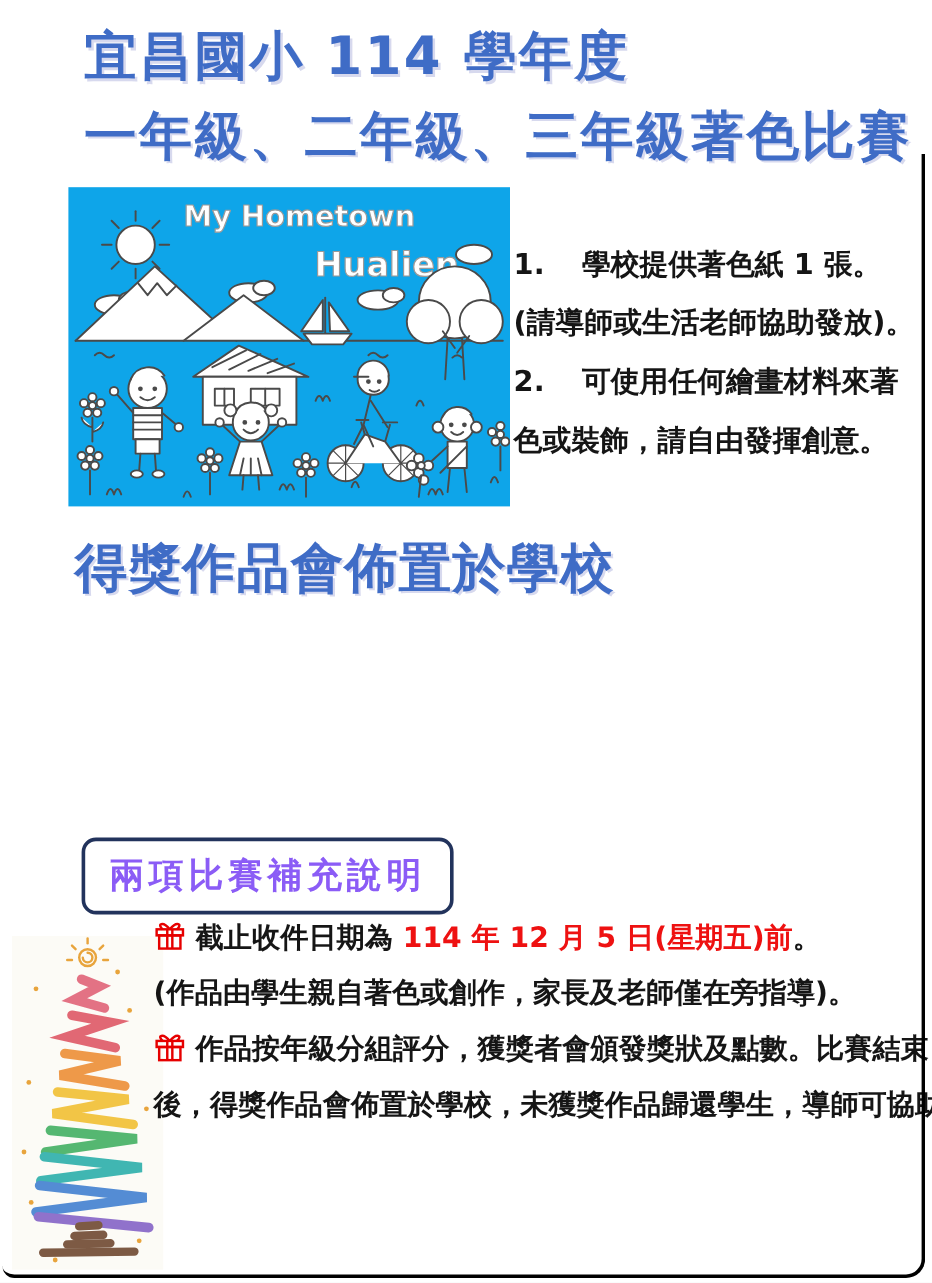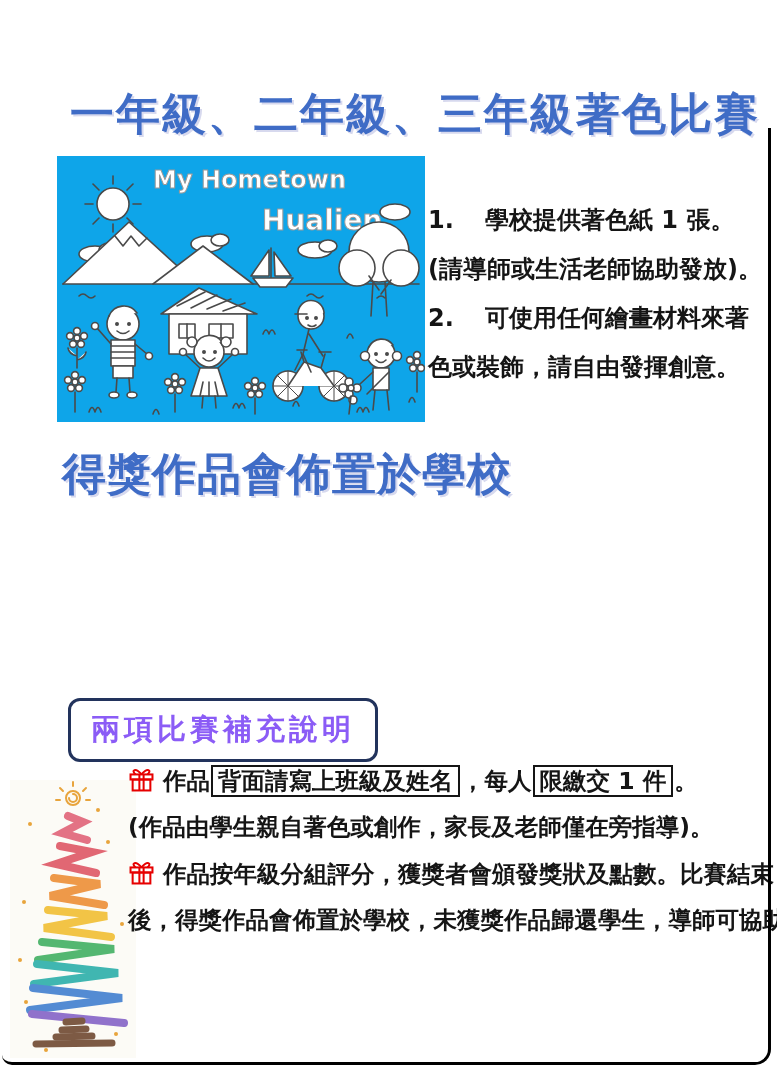--- a/index.html
+++ b/index.html
@@ -52,20 +52,21 @@
   .gift{width:27px;height:27px;vertical-align:-4px;margin-right:8px;}
   .red{color:#ee1111;}
   .boxed{border:2px solid #151515;padding:0 5px;margin:0 1px;}
   svg text{font-family:"DejaVu Sans","Liberation Sans",sans-serif;}
 </style>
 </head>
 <body>
 
 <div class="page">
 
+  <div class="title-line title-line1">宜昌國小 114 學年度</div>
   <div class="title-line title-line2">一年級、二年級、三年級著色比賽</div>
 
   <div class="illustration">
     <svg width="368" height="266" viewBox="0 0 368 266" fill="none" stroke="#4a4a4a" stroke-width="1.6" stroke-linecap="round" stroke-linejoin="round">
 
       <g>
         <circle cx="56" cy="48" r="16" fill="#fff"></circle>
         <line x1="56" y1="20" x2="56" y2="28"></line>
           <line x1="56" y1="68" x2="56" y2="76"></line>
         <line x1="28" y1="48" x2="36" y2="48"></line>
@@ -316,21 +317,21 @@
 
   <div class="bottom-rows">
     <div class="note-row">
       <svg class="gift" viewBox="0 0 32 32" fill="none" stroke="#e60000" stroke-width="2.4">
           <path d="M16,10 C9,1.5 3,5 9,10"></path>
           <path d="M16,10 C23,1.5 29,5 23,10"></path>
           <rect x="3" y="10" width="26" height="6"></rect>
           <rect x="5.5" y="16" width="21" height="13"></rect>
           <line x1="13.5" y1="10" x2="13.5" y2="29"></line>
           <line x1="18.5" y1="10" x2="18.5" y2="29"></line>
-        </svg><span>作品</span><span class="boxed">背面請寫上班級及姓名</span><span>，每人</span><span class="boxed">限繳交 1 件</span><span>。</span>
+        </svg><span>截止收件日期為 </span><span class="red">114 年 12 月 5 日(星期五)前</span><span>。</span>
     </div>
     <div class="note-row">(作品由學生親自著色或創作，家長及老師僅在旁指導)。</div>
     <div class="note-row">
       <svg class="gift" viewBox="0 0 32 32" fill="none" stroke="#e60000" stroke-width="2.4">
           <path d="M16,10 C9,1.5 3,5 9,10"></path>
           <path d="M16,10 C23,1.5 29,5 23,10"></path>
           <rect x="3" y="10" width="26" height="6"></rect>
           <rect x="5.5" y="16" width="21" height="13"></rect>
           <line x1="13.5" y1="10" x2="13.5" y2="29"></line>
           <line x1="18.5" y1="10" x2="18.5" y2="29"></line>

